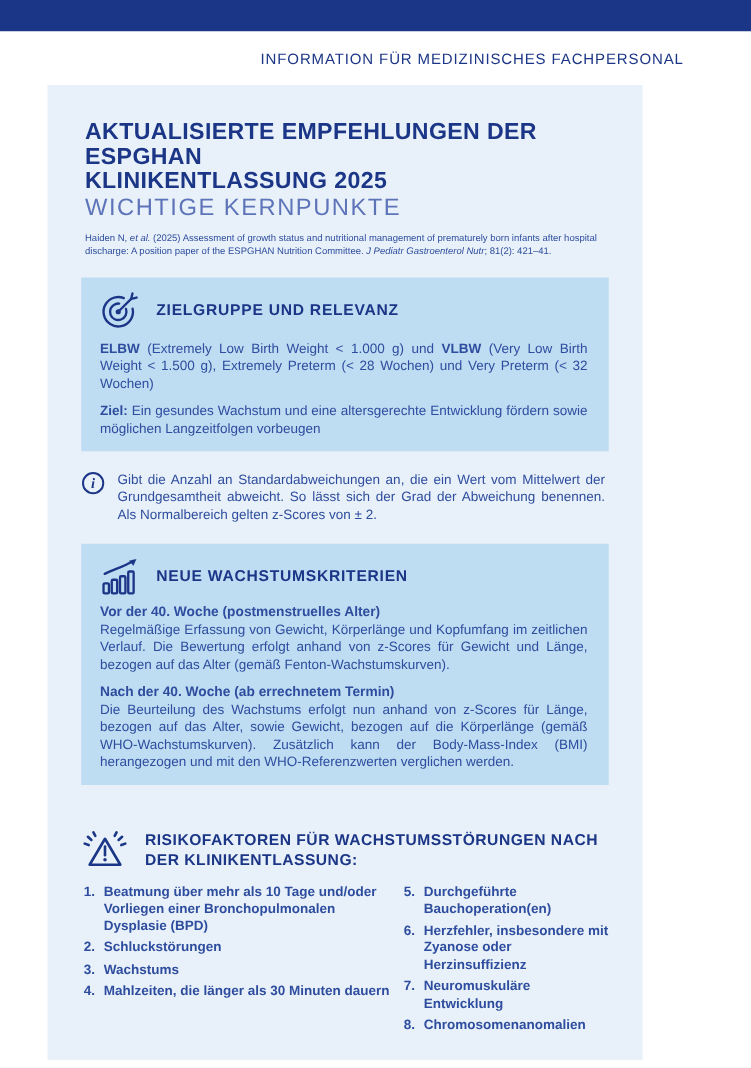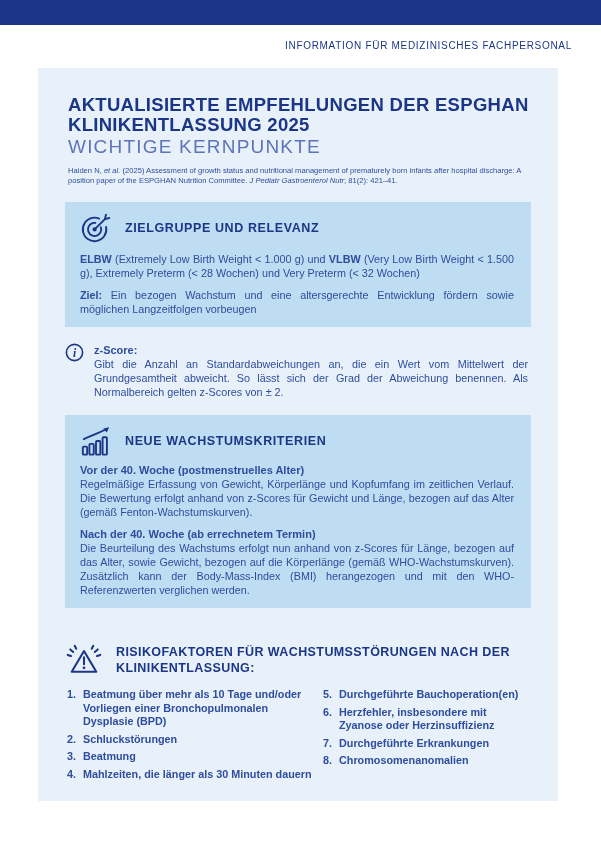--- a/index.html
+++ b/index.html
@@ -3,25 +3,25 @@
 <meta charset="utf-8">
 <style>
   html,body{margin:0;padding:0;}
   body{
     width:601px;height:854px;background:#ffffff;position:relative;overflow:hidden;
     font-family:"Liberation Sans","DejaVu Sans",sans-serif;
     -webkit-font-smoothing:antialiased;
   }
   .topbar{position:absolute;left:0;top:0;width:601px;height:25px;background:#1c3687;}
   .kicker{
-    position:absolute;top:40px;right:29px;font-size:10px;letter-spacing:.7px;
+    position:absolute;top:40px;right:54px;font-size:12px;letter-spacing:.7px;
     color:#1c3687;font-weight:500;
   }
   .outer{
-    position:absolute;left:38px;top:68px;width:520px;box-sizing:border-box;
+    position:absolute;left:38px;top:68px;width:476px;box-sizing:border-box;
     background:#e8f1f9;padding:27px 27px 16px 27px;
   }
   .title{margin:0 0 0 3px;color:#1c3687;font-size:18.5px;font-weight:bold;
     letter-spacing:.3px;line-height:19.5px;}
   .title span{display:block;}
   .subtitle{margin:3px 0 0 3px;color:#5e74b9;font-size:19px;font-weight:400;
     letter-spacing:1.2px;line-height:20px;}
   .citation{margin:9px 0 0 3px;color:#2e4d9e;font-size:7.6px;line-height:10px;}
   .citation i{font-style:italic;}
 
@@ -79,32 +79,31 @@
             <path d="M15.5 18.5 L26.5 7.5"></path>
             <path d="M26.5 7.5 L27.6 2.9"></path>
             <path d="M26.5 7.5 L31.1 6.4"></path>
           </g>
           <circle cx="15.5" cy="18.5" r="2.2" fill="#1c3687"></circle>
         </svg>
       </span>
       <h2>ZIELGRUPPE UND RELEVANZ</h2>
     </div>
     <p class="body just"><b>ELBW</b><span> (Extremely Low Birth Weight &lt; 1.000 g) und </span><b>VLBW</b><span> (Very Low Birth Weight &lt; 1.500 g), Extremely Preterm (&lt; 28 Wochen) und Very Preterm (&lt; 32 Wochen)</span></p>
-    <p class="body just"><b>Ziel:</b><span> Ein bezogen Wachstum und eine altersgerechte Entwicklung fördern sowie möglichen Langzeitfolgen vorbeugen</span></p>
+    <p class="body just"><b>Ziel:</b><span> Ein gesundes Wachstum und eine altersgerechte Entwicklung fördern sowie möglichen Langzeitfolgen vorbeugen</span></p>
   </section>
 
   <section class="zscore">
     <span class="icon">
       <svg width="19" height="19" viewBox="0 0 19 19" fill="none">
         <circle cx="9.5" cy="9.5" r="8.1" stroke="#1c3687" stroke-width="1.6"></circle>
         <text x="9.5" y="13.6" text-anchor="middle" font-size="11.5" font-style="italic" font-weight="bold" font-family="Liberation Serif, DejaVu Serif, serif" fill="#1c3687">i</text>
       </svg>
     </span>
     <div class="ztext">
-      <div class="zlabel">z-Score:</div>
       <p class="body just">Gibt die Anzahl an Standardabweichungen an, die ein Wert vom Mittelwert der Grundgesamtheit abweicht. So lässt sich der Grad der Abweichung benennen. Als Normalbereich gelten z-Scores von ± 2.</p>
     </div>
   </section>
 
   <section class="card">
     <div class="card-head">
       <span class="icon">
         <svg width="32" height="32" viewBox="0 0 34 34" fill="none">
           <g stroke="#1c3687" stroke-width="2" stroke-linejoin="round">
             <rect x="3" y="23" width="4.6" height="8.5" rx="1"></rect>
@@ -148,39 +147,39 @@
         <div class="risk-item">
             <span class="num">1.</span>
             <span class="txt">Beatmung über mehr als 10 Tage und/oder Vorliegen einer Bronchopulmonalen Dysplasie (BPD)</span>
           </div>
         <div class="risk-item">
             <span class="num">2.</span>
             <span class="txt">Schluckstörungen</span>
           </div>
         <div class="risk-item">
             <span class="num">3.</span>
-            <span class="txt">Beatmung</span>
+            <span class="txt">Wachstums</span>
           </div>
         <div class="risk-item">
             <span class="num">4.</span>
             <span class="txt">Mahlzeiten, die länger als 30 Minuten dauern</span>
           </div>
       </div>
       <div class="risk-col c2">
         <div class="risk-item">
             <span class="num">5.</span>
             <span class="txt">Durchgeführte Bauchoperation(en)</span>
           </div>
         <div class="risk-item">
             <span class="num">6.</span>
             <span class="txt">Herzfehler, insbesondere mit Zyanose oder Herzinsuffizienz</span>
           </div>
         <div class="risk-item">
             <span class="num">7.</span>
-            <span class="txt">Durchgeführte Erkrankungen</span>
+            <span class="txt">Neuromuskuläre Entwicklung</span>
           </div>
         <div class="risk-item">
             <span class="num">8.</span>
             <span class="txt">Chromosomenanomalien</span>
           </div>
       </div>
     </div>
   </section>
 
 </div>

